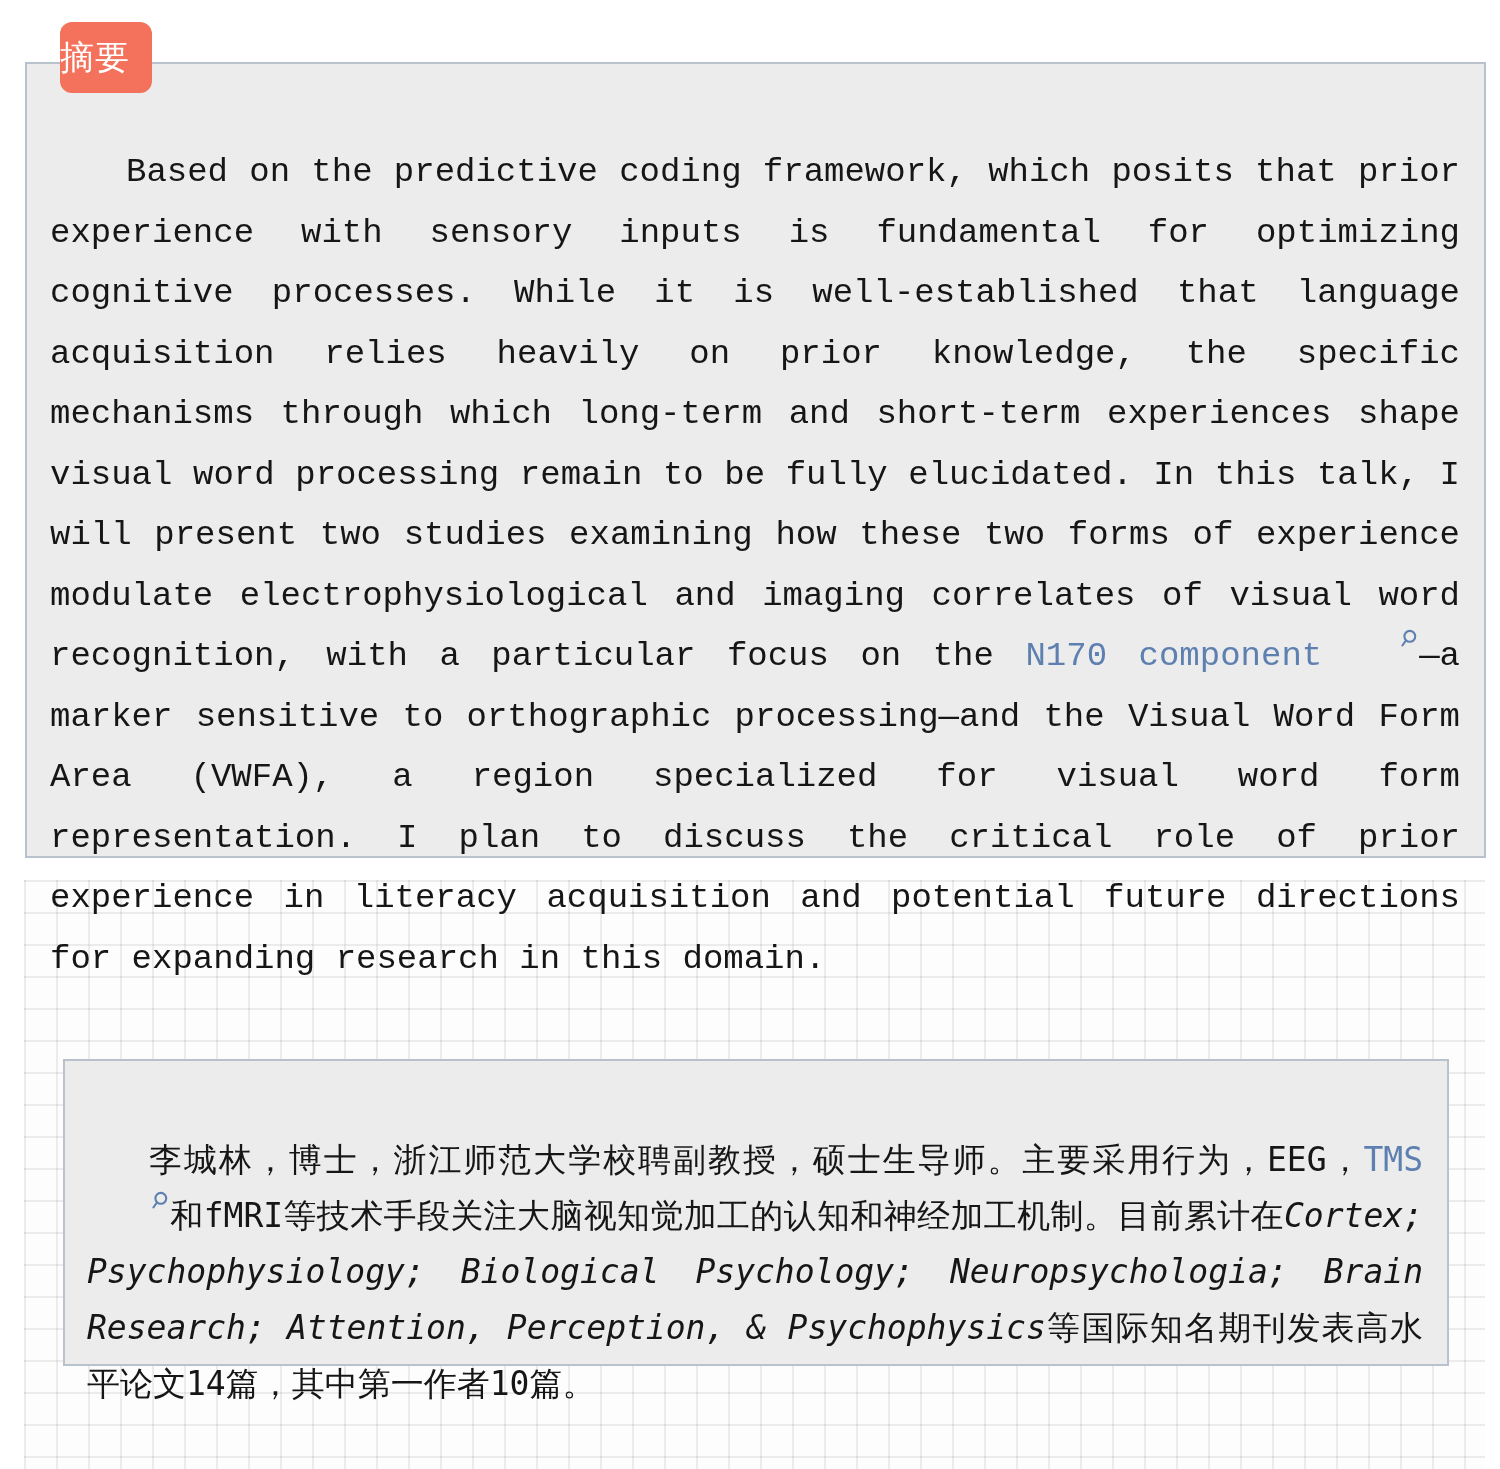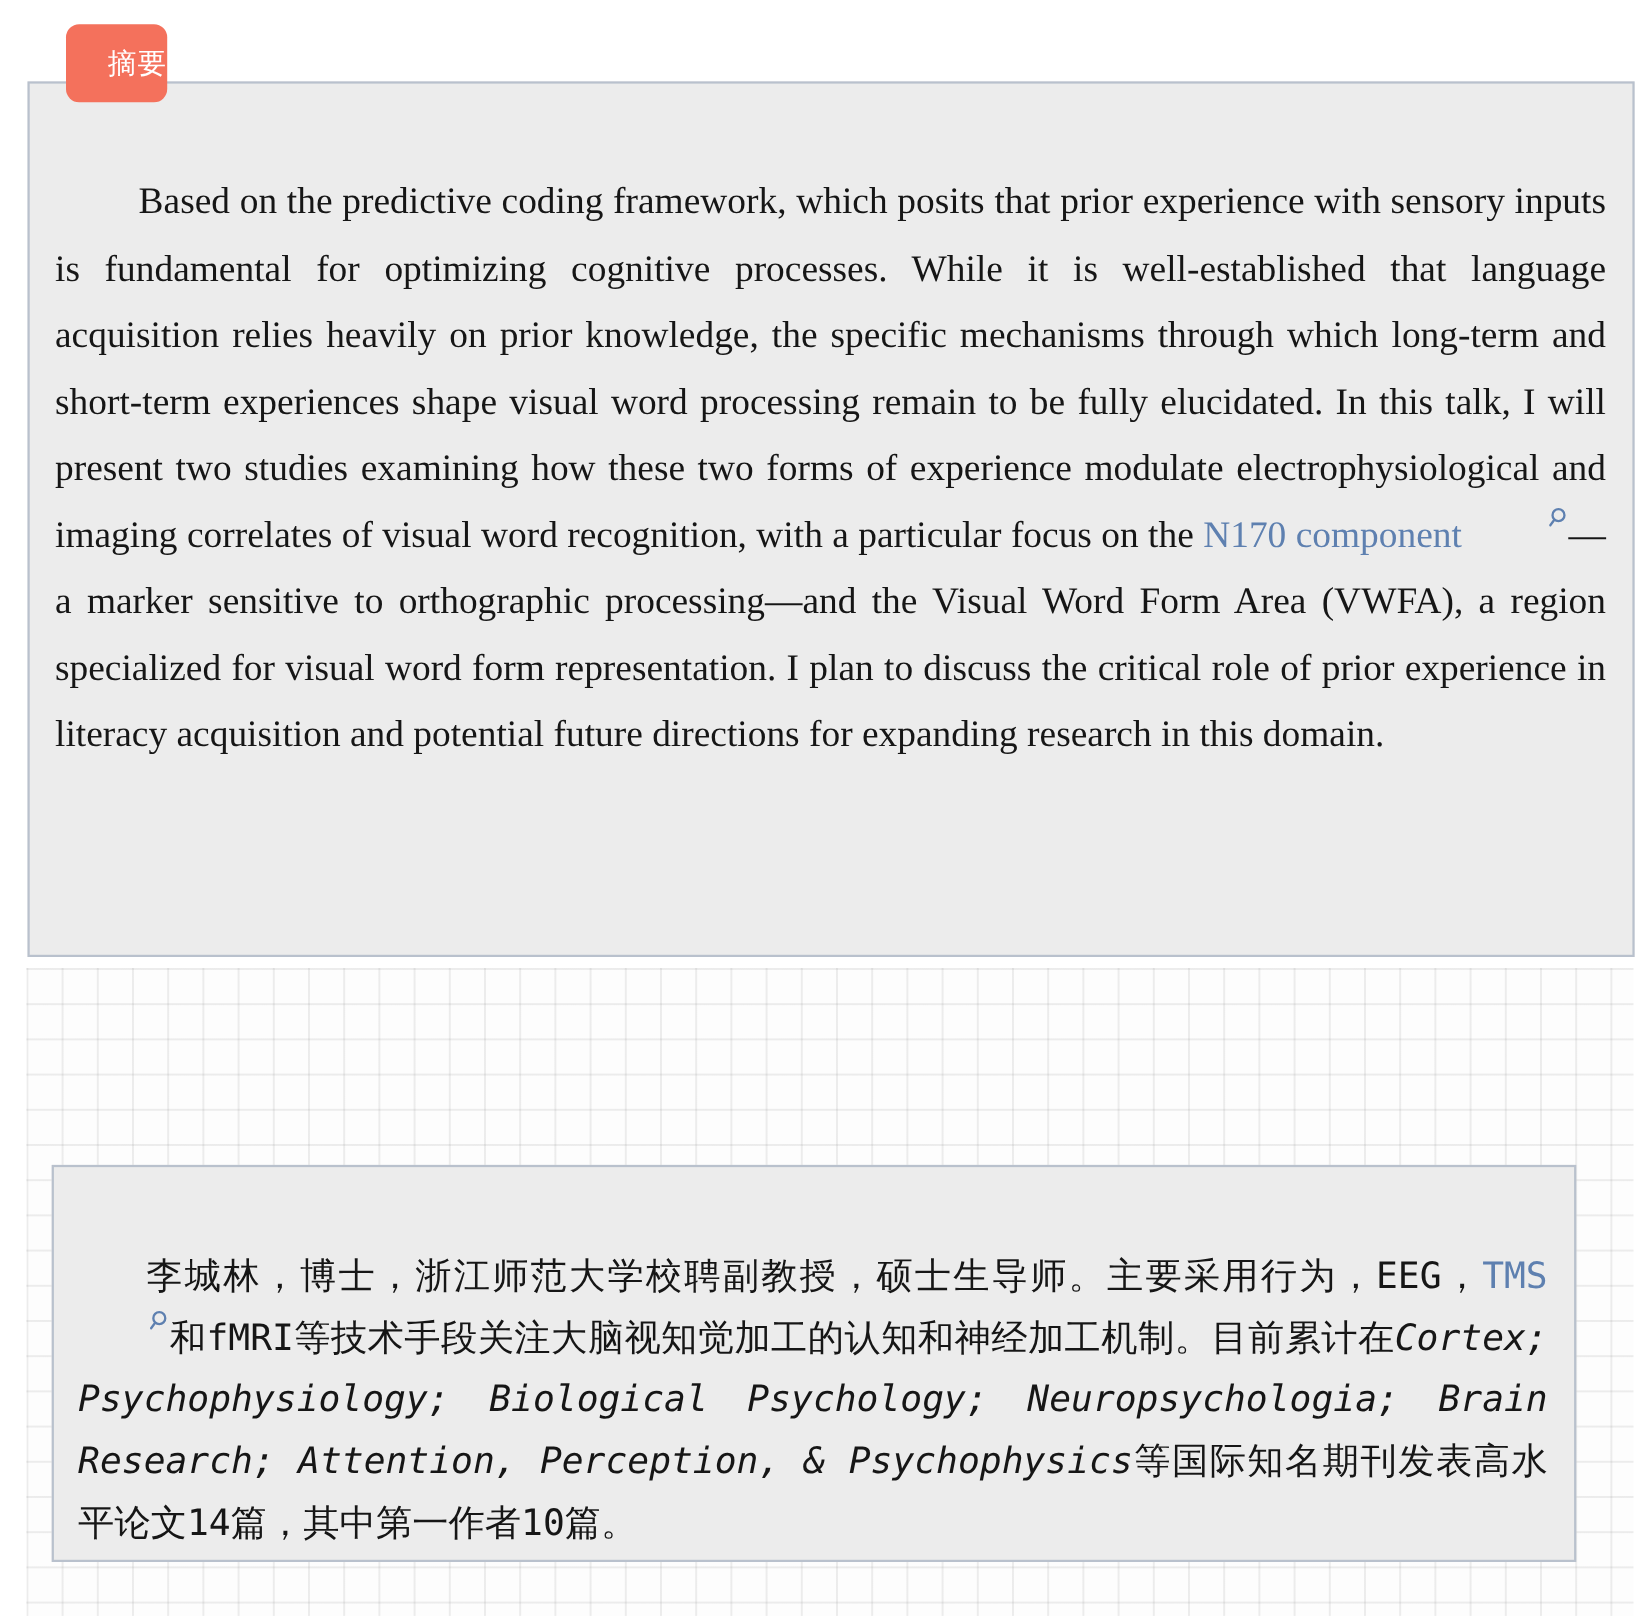--- a/index.html
+++ b/index.html
@@ -29,41 +29,41 @@
       linear-gradient(to bottom, rgba(120,120,120,0.13) 2px, transparent 2px);
     background-size: 32px 32px;
   }
 
   
   .badge {
     position: absolute;
     background: #f4715c;
     color: #ffffff;
     font-family: "Liberation Sans", "DejaVu Sans", sans-serif;
-    font-size: 26px;
+    font-size: 34px;
     border-radius: 12px;
     display: flex;
     align-items: center;
-    justify-content: flex-end;
+    justify-content: flex-start;
     z-index: 3;
     letter-spacing: 1px;
   }
   .badge-abstract { left: 60px; top: 22px; width: 92px; height: 71px; }
   .badge-speaker  { left: 96px; top: 970px; width: 199px; height: 70px; }
 
   
   .panel {
     position: absolute;
     background: #ececec;
     border: 2px solid #b9c1cd;
     box-sizing: border-box;
     z-index: 2;
   }
-  .panel-abstract { left: 25px; top: 74px; width: 1461px; height: 796px; }
-  .panel-speaker  { left: 47px; top: 1059px; width: 1386px; height: 361px; }
+  .panel-abstract { left: 25px; top: 62px; width: 1461px; height: 796px; font-family: Liberation Mono, monospace; }
+  .panel-speaker  { left: 63px; top: 1059px; width: 1386px; height: 307px; }
 
   .abstract-text {
     padding: 44px 24px 0 23px;
     font-size: 34px;
     line-height: 60.5px;
     color: #161616;
     text-align: justify;
     text-indent: 76px;
   }
   .speaker-text {

